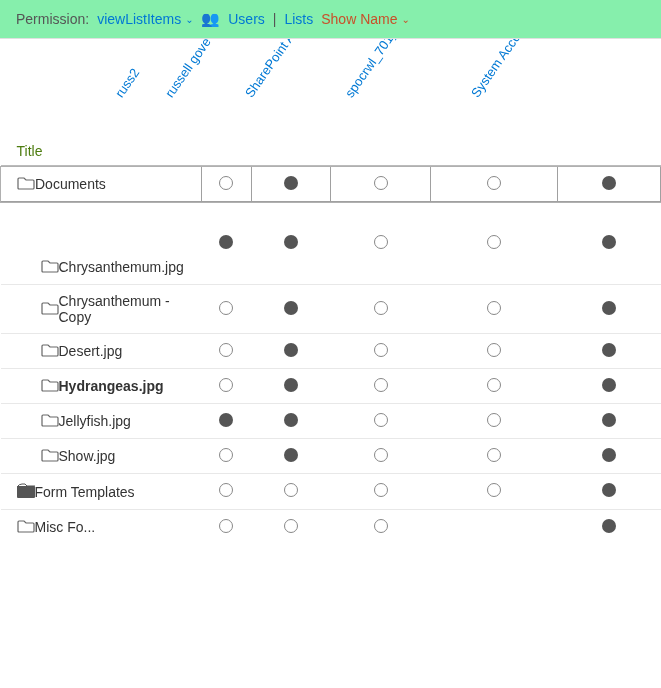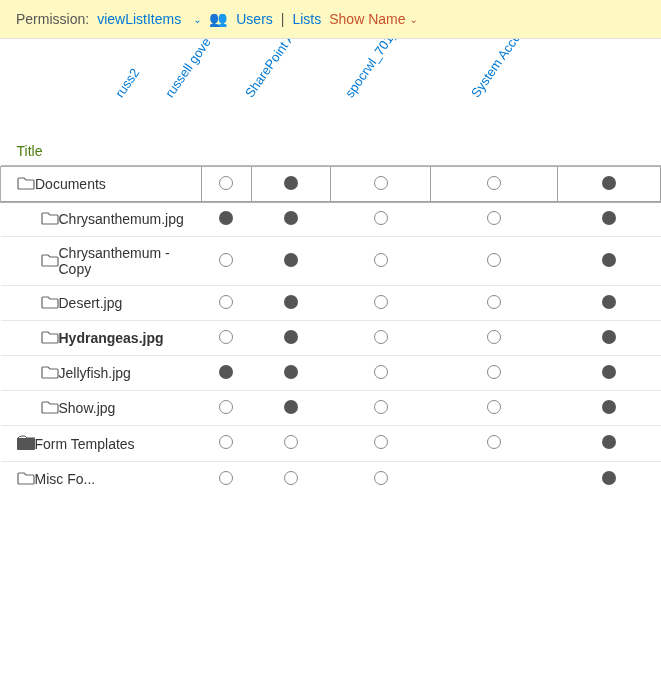--- a/index.html
+++ b/index.html
@@ -12,42 +12,42 @@
       min-height: 688px;
       overflow-x: hidden;
     }
 
     
     .top-bar {
       display: flex;
       align-items: center;
       padding: 10px 16px;
       border-bottom: 1px solid #e0e0e0;
-      background: #fef9c3;
+      background: #86efac;
       gap: 8px;
       flex-wrap: wrap;
     }
     .top-bar-label {
       color: #555;
       font-size: 14px;
     }
     .top-bar-link {
       color: #0078d4;
       text-decoration: none;
       font-size: 14px;
       cursor: pointer;
     }
     .top-bar-sep {
       color: #555;
       font-size: 14px;
     }
     .dropdown-btn {
       display: inline-flex;
       align-items: center;
-      gap: 12px;
+      gap: 4px;
       color: #0078d4;
       cursor: pointer;
       font-size: 14px;
       background: none;
       border: none;
       padding: 0;
     }
     .dropdown-btn .chevron {
       font-size: 10px;
       color: #0078d4;
@@ -241,21 +241,21 @@
               </div>
             </td>
             <td class="dot-cell"><span class="dot-empty"></span></td>
             <td class="dot-cell"><span class="dot-filled"></span></td>
             <td class="dot-cell"><span class="dot-empty"></span></td>
             <td class="dot-cell"><span class="dot-empty"></span></td>
             <td class="dot-cell"><span class="dot-filled"></span></td>
           </tr>
           <tr class="data-row">
             <td class="title-cell-td">
-              <div class="title-inner" style="padding-left: 24px;">
+              <div class="title-inner" style="padding-left: 24px; margin-top: 48px;">
                 <span style="color: rgb(102, 102, 102); font-size: 15px;"><svg width="18" height="15" viewBox="0 0 18 15">
                     <path d="M1 4 Q1 3 2 3 L7 3 L9 5 L16 5 Q17 5 17 6 L17 13 Q17 14 16 14 L2 14 Q1 14 1 13 Z" fill="none" stroke="#666" stroke-width="1.2"></path>
                   </svg></span>
                 <span>Chrysanthemum.jpg</span>
               </div>
             </td>
             <td class="dot-cell"><span class="dot-filled"></span></td>
             <td class="dot-cell"><span class="dot-filled"></span></td>
             <td class="dot-cell"><span class="dot-empty"></span></td>
             <td class="dot-cell"><span class="dot-empty"></span></td>

